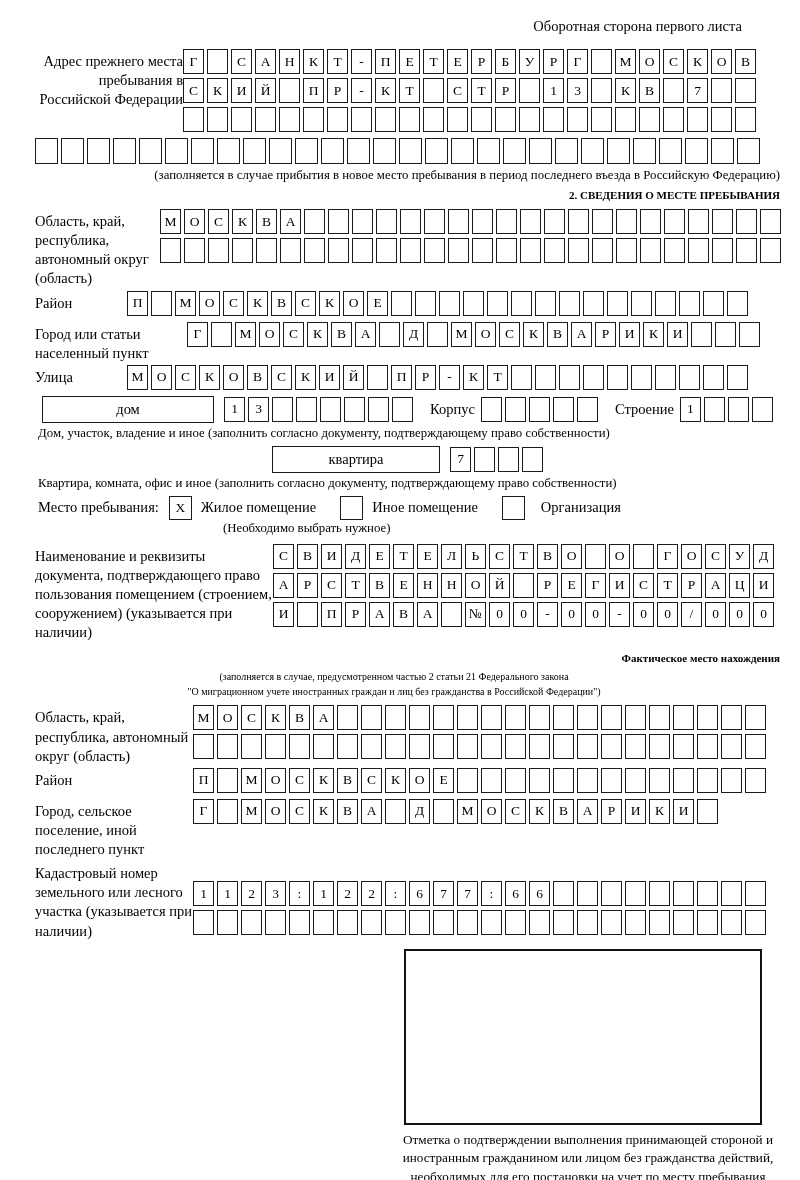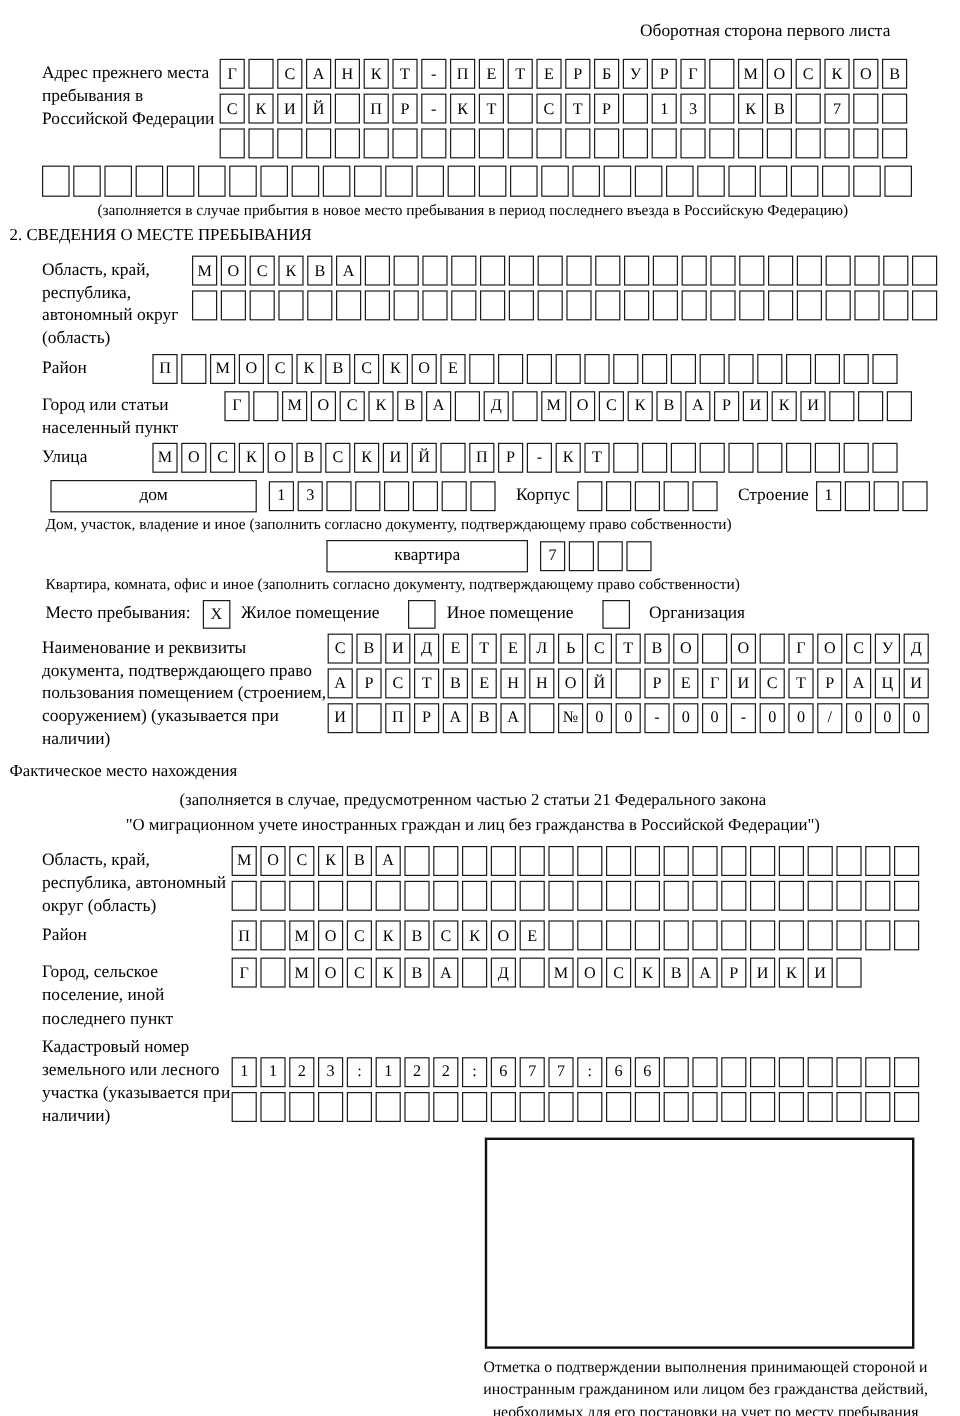--- a/index.html
+++ b/index.html
@@ -3,48 +3,48 @@
 <meta charset="utf-8">
 <style>
   html,body{margin:0;padding:0;background:#fff;color:#000;}
   body{width:800px;height:1180px;font-family:"Liberation Serif", serif;font-size:14px;overflow:hidden;}
   .sheet{padding:10px 20px 0 8px;box-sizing:border-box;}
 
   .hdr-right{text-align:right;padding-right:38px;font-size:14.5px;margin-top:8px;}
 
   .field{display:flex;align-items:flex-start;margin-left:27px;margin-bottom:2px;}
   .flabel{flex:none;font-size:14.5px;line-height:1.32;padding-top:3px;}
-  .w140{width:148px;} .w125{width:125px;} .w95{width:92px;} .w150{width:152px;}
+  .w140{width:148px;text-align:right;} .w125{width:125px;} .w95{width:92px;} .w150{width:152px;}
   .w160{width:158px;} .w240{width:238px;}
   .frows{display:flex;flex-direction:column;}
   .cells{display:flex;margin-bottom:4px;}
   .cell{box-sizing:border-box;flex:none;width:21px;height:25px;border:1.6px solid #1c1c1c;
         margin-right:3px;display:inline-flex;align-items:center;justify-content:center;
         font-size:13.5px;background:#fff;}
   .fullrow{margin-left:27px;}
   .fullrow .cell{width:23px;height:26px;}
 
-  .caption-center{text-align:center;font-size:12.8px;margin:2px 0 6px 0;}
+  .caption-center{text-align:right;font-size:12.8px;margin:2px 0 6px 0;}
   .caption-left{font-size:12.8px;margin:1px 0 5px 30px;}
-  .sec-title{text-align:left;font-weight:normal;font-size:14px;margin:6px 0 8px 0;}
+  .sec-title{text-align:right;font-weight:bold;font-size:11px;margin:6px 0 8px 0;}
 
   .house-row{display:flex;align-items:center;margin-left:30px;margin-bottom:3px;justify-content:center;}
   .wide-box{box-sizing:border-box;border:1.7px solid #1c1c1c;height:27px;display:flex;
             align-items:center;justify-content:center;font-size:14.5px;margin-right:10px;flex:none;}
   .wb-dom{width:172px;} .wb-kv{width:168px;}
   .inline-lbl{font-size:14.5px;margin:0 6px 0 14px;}
 
   .premises-row{display:flex;align-items:center;margin-left:30px;margin-top:0;}
   .premises-row .opt-label{margin-right:24px;font-size:14.5px;}
   .premises-row .cell{width:23px;height:24px;margin-right:9px;}
   .hint{font-size:12.8px;margin:1px 0 8px 215px;}
 
   .doc-field{margin-top:4px;}
 
-  .fact-caption{text-align:center;font-size:14px;line-height:1.45;margin-bottom:6px;}
+  .fact-caption{text-align:center;font-size:10px;line-height:1.45;margin-bottom:6px;}
 
   .pad-top18{padding-top:20px;}
 
   .stamp-box{box-sizing:border-box;margin:8px 0 6px 396px;width:358px;height:176px;border:2px solid #111;}
   .stamp-caption{margin-left:375px;width:410px;text-align:center;font-size:13.2px;line-height:1.42;}
 </style>
 </head>
 <body>
 
 <div class="sheet">
@@ -373,20 +373,21 @@
 
   <div class="premises-row">
     <span class="opt-label" style="margin-right:10px;">Место пребывания:</span>
     <span class="cell">X</span>
     <span class="opt-label">Жилое помещение</span>
     <span class="cell"></span>
     <span class="opt-label">Иное помещение</span>
     <span class="cell" style="margin-right:16px;"></span>
     <span class="opt-label">Организация</span>
   </div>
+  <div class="hint">(Необходимо выбрать нужное)</div>
 
   <div class="field doc-field">
     <div class="flabel w240">Наименование и реквизиты документа, подтверждающего право пользования помещением (строением, сооружением) (указывается при наличии)</div>
     <div class="frows">
       <div class="cells">
           <span class="cell">С</span>
           <span class="cell">В</span>
           <span class="cell">И</span>
           <span class="cell">Д</span>
           <span class="cell">Е</span>

